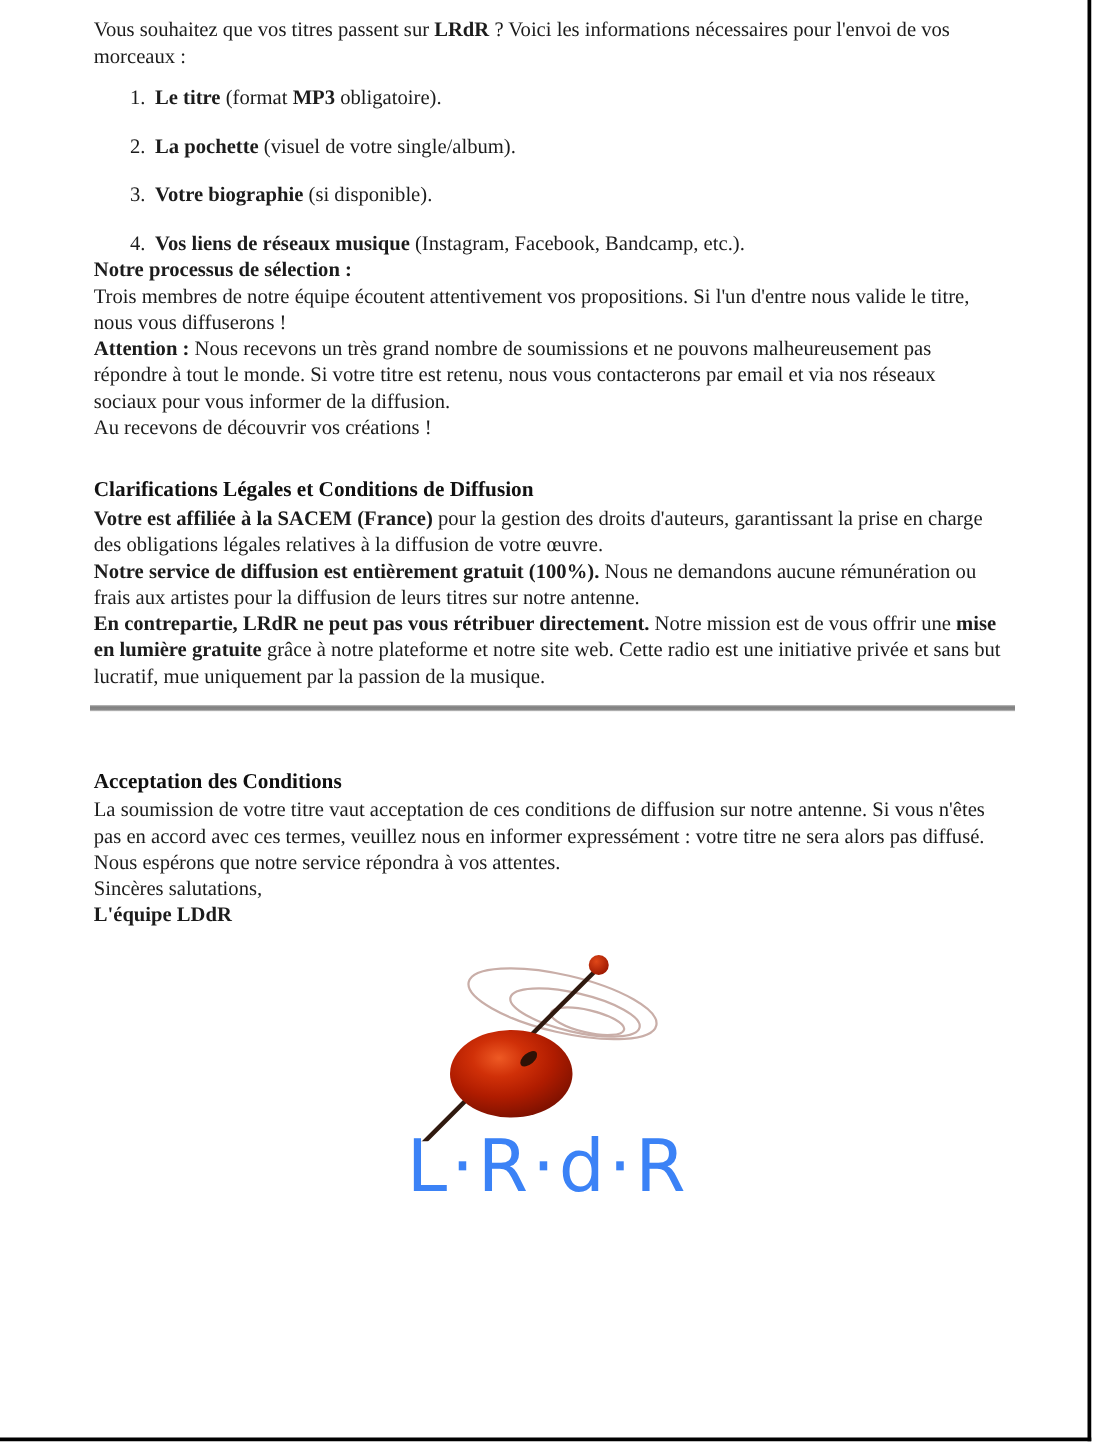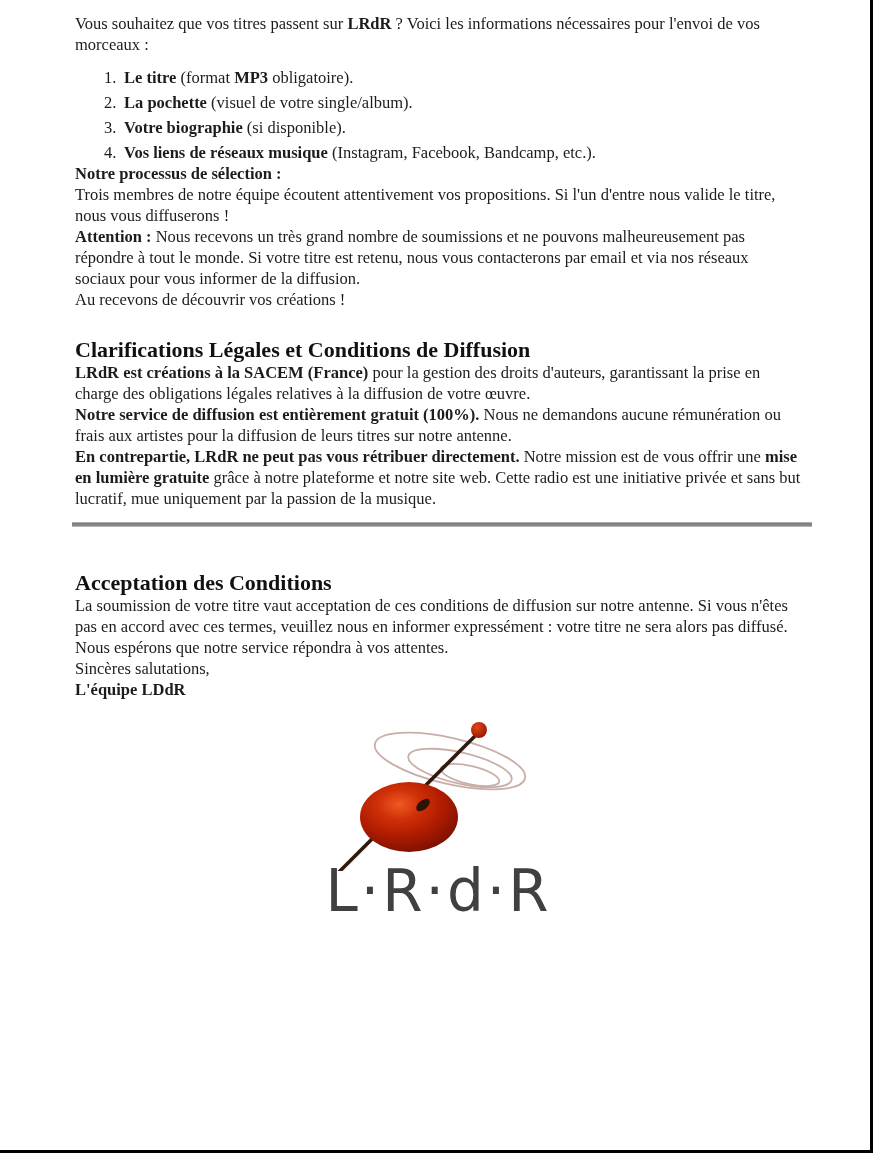--- a/index.html
+++ b/index.html
@@ -4,42 +4,42 @@
 <style>
   html,body{margin:0;padding:0;background:#ffffff;}
   .page{position:relative;width:875px;height:1161px;background:#ffffff;overflow:hidden;
         font-family:"Liberation Serif",serif;color:#1c1c1c;}
   .content{position:absolute;left:75px;top:13px;width:727px;font-size:16.5px;line-height:21px;display:flow-root;}
   .content p{margin:0;}
   b{font-weight:bold;}
   .p-intro{margin-top:78px;}
   .olist{margin-top:12px;}
   .li{padding-left:29px;}
-  .li + .li{margin-top:4px;}
+  .li + .li{margin-top:18px;}
   .num{display:inline-block;min-width:14px;margin-right:6px;}
   .p-processus{margin-top:7px;font-weight:bold;}
   .p-trois{margin-top:8px;}
   .p-attention{margin-top:11px;}
   .p-plaisir{margin-top:7px;}
-  h2{margin:0;font-size:22px;line-height:24px;font-weight:bold;color:#111;}
+  h2{margin:0;font-size:17px;line-height:24px;font-weight:bold;color:#111;}
   .h2-legal{margin-top:28px;}
   .p-sacem{margin-top:7px;}
   .p-gratuit{margin-top:8px;}
   .p-contrepartie{margin-top:8px;}
   hr.section-divider{border:none;margin:13px 0 0 -3px;width:740px;height:5px;
         background:linear-gradient(#c2c2c2,#7f7f7f 30%,#8a8a8a 75%,#cecece);}
   .h2-accept{margin-top:44px;}
   .p-soumission{margin-top:6px;}
   .p-esperons{margin-top:8px;}
   .p-sinceres{margin-top:7px;}
   .p-signature{margin-top:7px;font-weight:bold;}
   .logo{width:280px;margin:11px auto 0;text-align:center;}
   .logo svg{display:block;width:280px;height:160px;}
   .wordmark{margin-top:-6px;font-family:"DejaVu Sans",sans-serif;font-size:58px;line-height:52px;
-        letter-spacing:3px;color:#404040;white-space:nowrap;}
+        letter-spacing:3px;color:#3b82f6;white-space:nowrap;}
   .frame-right{position:absolute;left:870px;top:0;width:3px;height:1153px;background:#000;}
   .frame-bottom{position:absolute;left:0;top:1150px;width:873px;height:3px;background:#000;}
 </style>
 </head>
 <body>
 
 <div class="page">
   <div class="content">
 
     <p class="p-intro"><span>Vous souhaitez que vos titres passent sur </span><b>LRdR</b><span> ? Voici les informations nécessaires pour l'envoi de vos morceaux :</span></p>
@@ -54,21 +54,21 @@
     <p class="p-processus">Notre processus de sélection :</p>
 
     <p class="p-trois">Trois membres de notre équipe écoutent attentivement vos propositions. Si l'un d'entre nous valide le titre, nous vous diffuserons !</p>
 
     <p class="p-attention"><b>Attention :</b><span> Nous recevons un très grand nombre de soumissions et ne pouvons malheureusement pas répondre à tout le monde. Si votre titre est retenu, nous vous contacterons par email et via nos réseaux sociaux pour vous informer de la diffusion.</span></p>
 
     <p class="p-plaisir">Au recevons de découvrir vos créations !</p>
 
     <h2 class="h2-legal">Clarifications Légales et Conditions de Diffusion</h2>
 
-    <p class="p-sacem"><b>LRdR est créations à la SACEM (France)</b><span> pour la gestion des droits d'auteurs, garantissant la prise en charge des obligations légales relatives à la diffusion de votre œuvre.</span></p>
+    <p class="p-sacem"><b>Votre est affiliée à la SACEM (France)</b><span> pour la gestion des droits d'auteurs, garantissant la prise en charge des obligations légales relatives à la diffusion de votre œuvre.</span></p>
 
     <p class="p-gratuit"><b>Notre service de diffusion est entièrement gratuit (100%).</b><span> Nous ne demandons aucune rémunération ou frais aux artistes pour la diffusion de leurs titres sur notre antenne.</span></p>
 
     <p class="p-contrepartie"><b>En contrepartie, LRdR ne peut pas vous rétribuer directement.</b><span> Notre mission est de vous offrir une </span><b>mise en lumière gratuite</b><span> grâce à notre plateforme et notre site web. Cette radio est une initiative privée et sans but lucratif, mue uniquement par la passion de la musique.</span></p>
 
     <hr class="section-divider">
 
     <h2 class="h2-accept">Acceptation des Conditions</h2>
 
     <p class="p-soumission">La soumission de votre titre vaut acceptation de ces conditions de diffusion sur notre antenne. Si vous n'êtes pas en accord avec ces termes, veuillez nous en informer expressément : votre titre ne sera alors pas diffusé.</p>

